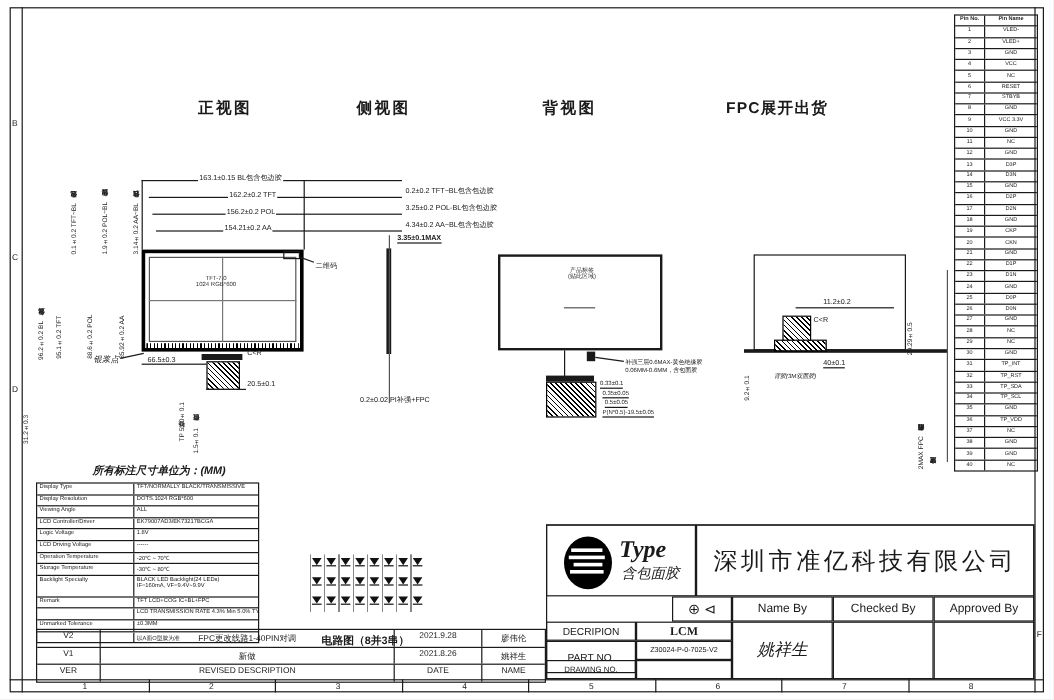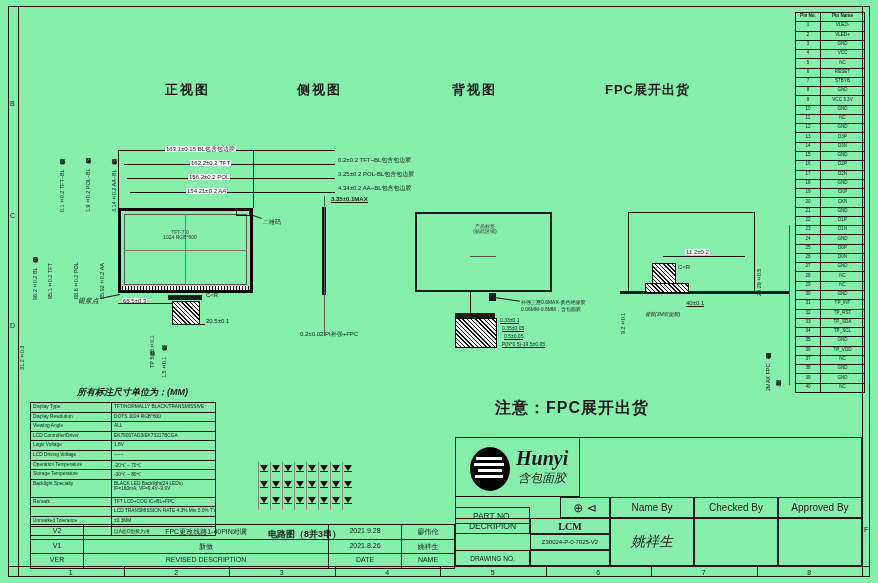--- a/index.html
+++ b/index.html
@@ -1,16 +1,16 @@
 <!DOCTYPE html>
 <html><head>
 <meta charset="utf-8">
 <style>
   html,body{margin:0;padding:0;background:#e8e8e8;}
-  #sheet{position:relative;width:878px;height:583px;background:#86efac;font-family:"Liberation Sans",sans-serif;color:#1a1a1a;overflow:hidden;}
+  #sheet{position:relative;width:878px;height:583px;background:#ffffff;font-family:"Liberation Sans",sans-serif;color:#1a1a1a;overflow:hidden;}
   .ln{position:absolute;background:#1a1a1a;}
   .box{position:absolute;border:1px solid #1a1a1a;box-sizing:border-box;}
   .thick{border:3px solid #000;}
   .t{position:absolute;white-space:nowrap;line-height:1.05;}
   .t6{font-size:6px;} .t5{font-size:5px;} .t7{font-size:7px;} .t9{font-size:9px;}
   .t13{font-size:13px;font-weight:bold;letter-spacing:2px;}
   .vtext{writing-mode:vertical-rl;transform:rotate(180deg);font-size:5.5px;white-space:nowrap;position:absolute;line-height:1;}
   .dimlabel{background:#fff;padding:0 1px;}
   .stipple{background-image:repeating-linear-gradient(45deg,#000 0 1px,#fff 1px 3px);}
   .dots{background-image:repeating-linear-gradient(90deg,#000 0 1px,#fff 1px 3px);}
@@ -328,21 +328,20 @@
       <div class="pt-row">
         <span>39</span>
         <span>GND</span>
       </div>
       <div class="pt-row">
         <span>40</span>
         <span>NC</span>
       </div>
     </div>
 
-  <div class="t" style="left:495px;top:400px;font-size:16px;font-weight:bold;letter-spacing:1px;">注意：FPC展开出货</div>
   <div class="t t9" style="left:31px;top:388px;font-weight:bold;font-style:italic;margin-left:46px;">所有标注尺寸单位为：(MM)</div>
 
   <div id="spec-table">
       <div class="sp-row">
         <div class="lb">Display Type</div>
         <div class="vl">TFT/NORMALLY BLACK/TRANSMISSIVE</div>
       </div>
       <div class="sp-row">
         <div class="lb">Display Resolution</div>
         <div class="vl">DOTS.1024 RGB*600</div>
@@ -443,41 +442,44 @@
     </div>
 
   <div class="box" style="left:455px;top:437px;width:407px;height:129px;"></div>
   <div class="tb-cell" style="left:455px;top:437px;width:125px;height:60px;"></div>
   <div class="logo-ellipse">
     <i style="top:10px;width:26px;"></i>
       <i style="top:16px;width:30px;left:4px;"></i>
       <i style="top:22px;width:24px;left:8px;"></i>
       <i style="top:28px;width:28px;left:5px;"></i>
   </div>
-  <div class="t serif" style="left:516px;top:448px;font-size:20px;font-style:italic;font-weight:bold;">Hunyi</div>
+  <div class="t serif" style="left:516px;top:448px;font-size:20px;font-style:italic;font-weight:bold;">Type</div>
   <div class="t" style="left:518px;top:472px;font-size:12px;font-style:italic;">含包面胶</div>
+  <div class="tb-cell" style="left:580px;top:437px;width:282px;height:60px;">
+    <span style="font-size:20px;letter-spacing:3px;">深圳市准亿科技有限公司</span>
+  </div>
   <div class="tb-cell" style="left:560px;top:497px;width:50px;height:21px;font-size:12px;">
     <span>⊕</span>&nbsp;<span>⊲</span>
   </div>
   <div class="tb-cell" style="left:610px;top:497px;width:84px;height:21px;">
     <span style="font-size:10px;">Name By</span>
   </div>
   <div class="tb-cell" style="left:694px;top:497px;width:84px;height:21px;">
     <span style="font-size:10px;">Checked By</span>
   </div>
   <div class="tb-cell" style="left:778px;top:497px;width:84px;height:21px;">
     <span style="font-size:10px;">Approved By</span>
   </div>
   <div class="tb-cell" style="left:455px;top:518px;width:75px;height:16px;">
     <span style="font-size:8.5px;">DECRIPION</span>
   </div>
   <div class="tb-cell" style="left:530px;top:518px;width:80px;height:16px;">
     <span class="serif" style="font-size:10px;font-weight:bold;">LCM</span>
   </div>
-  <div class="tb-cell" style="left:455px;top:507px;width:75px;height:17px;">
+  <div class="tb-cell" style="left:455px;top:534px;width:75px;height:27px;">
     <span style="font-size:8.5px;">PART NO.</span>
   </div>
   <div class="tb-cell" style="left:530px;top:534px;width:80px;height:16px;">
     <span style="font-size:6px;">Z30024-P-0-7025-V2</span>
   </div>
   <div class="tb-cell" style="left:455px;top:550px;width:75px;height:16px;">
     <span style="font-size:6.5px;">DRAWING NO.</span>
   </div>
   <div class="tb-cell" style="left:530px;top:550px;width:80px;height:16px;"></div>
   <div class="tb-cell" style="left:610px;top:518px;width:84px;height:48px;">

